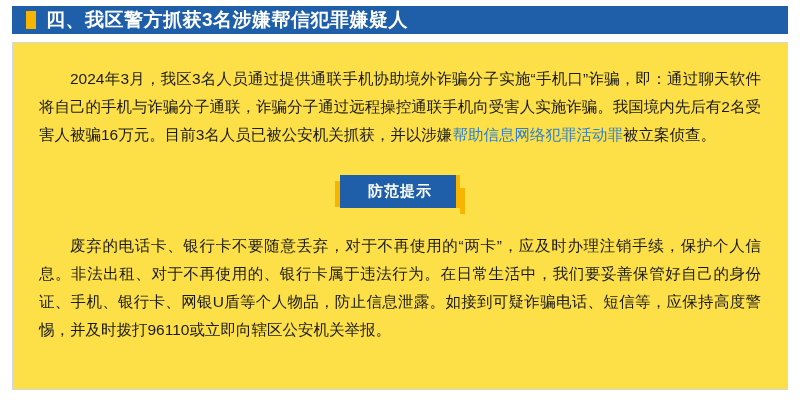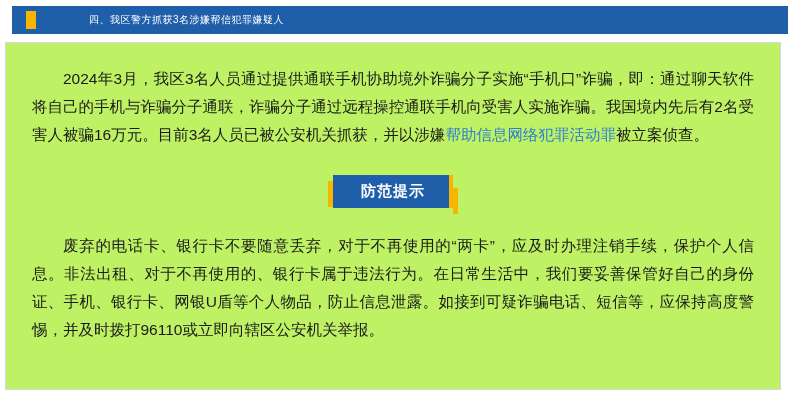--- a/index.html
+++ b/index.html
@@ -35,36 +35,35 @@
   .header-accent {
     width: 10px;
     height: 18px;
     background: #f7b500;
     margin-left: 14px;
     margin-right: 10px;
     flex: 0 0 auto;
   }
   .header-title {
     color: #ffffff;
-    font-size: 10px;
-    font-weight: normal;
+    font-size: 19px;
+    font-weight: bold;
     letter-spacing: 0.5px;
     white-space: nowrap;
-    margin-left: 43px;
   }
 
   
   .body-card {
     position: absolute;
-    left: 5px;
+    left: 12px;
     top: 42px;
     width: 776px;
     height: 348px;
     border: 1px solid #cfd8e3;
-    background: #bef264;
+    background: #fde047;
     box-sizing: border-box;
   }
   .body-inner {
     padding: 22px 26px 10px 26px;
   }
 
   .para {
     font-size: 15.5px;
     line-height: 28px;
     color: #1a1a1a;

